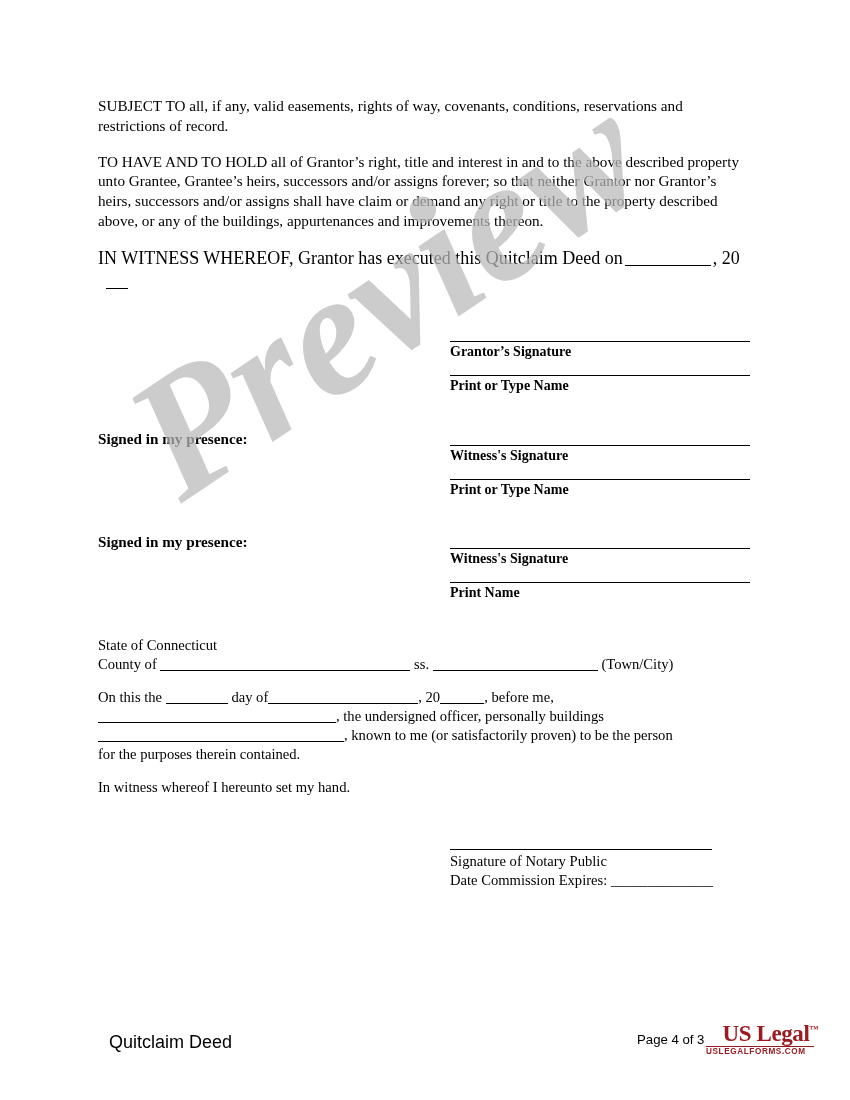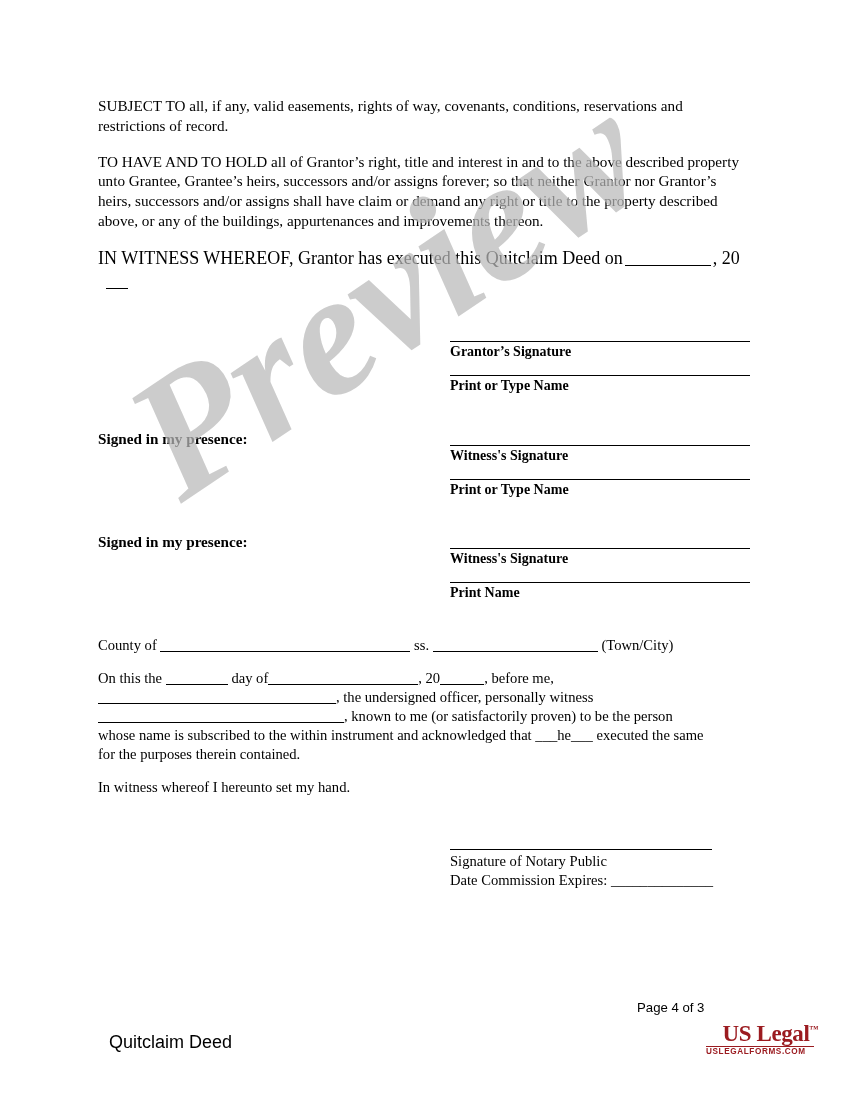--- a/index.html
+++ b/index.html
@@ -119,21 +119,21 @@
     position: absolute;
     left: 98px;
     top: 1032px;
     font-size: 18px;
     font-family: Liberation Sans, sans-serif;
     margin-left: 11px;
   }
   .footer-page {
     position: absolute;
     left: 637px;
-    top: 1000px;
+    top: 1032px;
     font-size: 13.2px;
     font-family: "Liberation Sans", sans-serif;
   }
   .logo {
     position: absolute;
     left: 706px;
     top: 1022px;
     width: 112px;
     text-align: left;
   }
@@ -225,43 +225,41 @@
   <div class="sig-area" style="top:547px;">
     <div class="sig-rule"></div>
     <div class="sig-label">Witness's Signature</div>
   </div>
   <div class="sig-area" style="top:581px;">
     <div class="sig-rule"></div>
     <div class="sig-label">Print Name</div>
   </div>
 
   <div class="notary">
+    <div class="row">State of Connecticut</div>
     <div class="row">
       <span>County of</span>
       <span class="u" style="width:250px;"></span>
       <span>ss.</span>
       <span class="u" style="width:165px;"></span>
       <span>(Town/City)</span>
     </div>
 
     <div class="notary-gap"></div>
 
     <div class="row">
       <span>On this the</span>
       <span class="u" style="width:62px;"></span>
       <span>day of</span><span class="u" style="width:150px;"></span><span>, 20</span><span class="u" style="width:44px;"></span><span>, before me,</span>
     </div>
     <div class="row">
-      <span class="u" style="width:238px;"></span><span>, the undersigned officer, personally witness</span>
+      <span class="u" style="width:238px;"></span><span>, the undersigned officer, personally buildings</span>
     </div>
     <div class="row">
       <span class="u" style="width:246px;"></span><span>, known to me (or satisfactorily proven) to be the person</span>
-    </div>
-    <div class="row">
-      <span>whose name is subscribed to the within instrument and acknowledged that </span><span>___he___</span><span> executed the same</span>
     </div>
     <div class="row">for the purposes therein contained.</div>
 
     <div class="notary-gap"></div>
 
     <div class="row">In witness whereof I hereunto set my hand.</div>
   </div>
 
   <div class="notary-sig">
     <div class="rule"></div>

